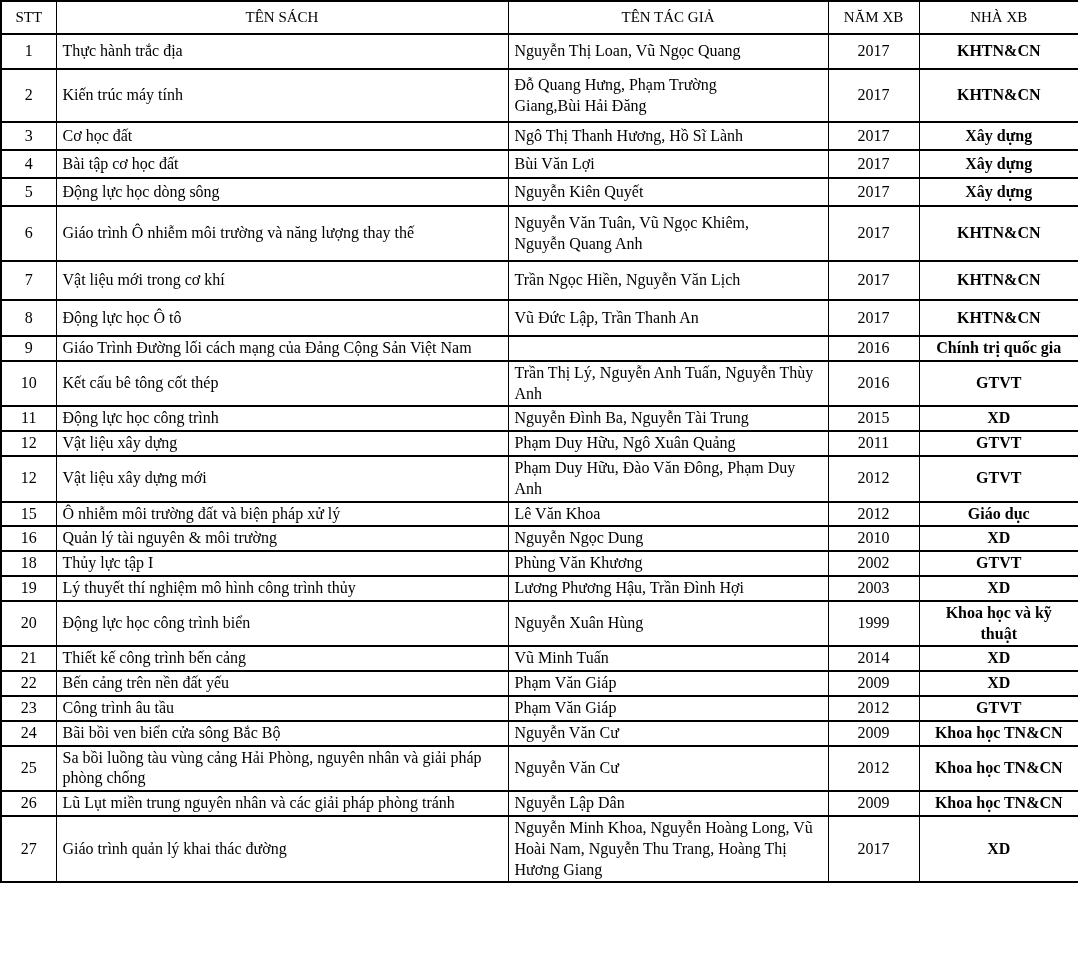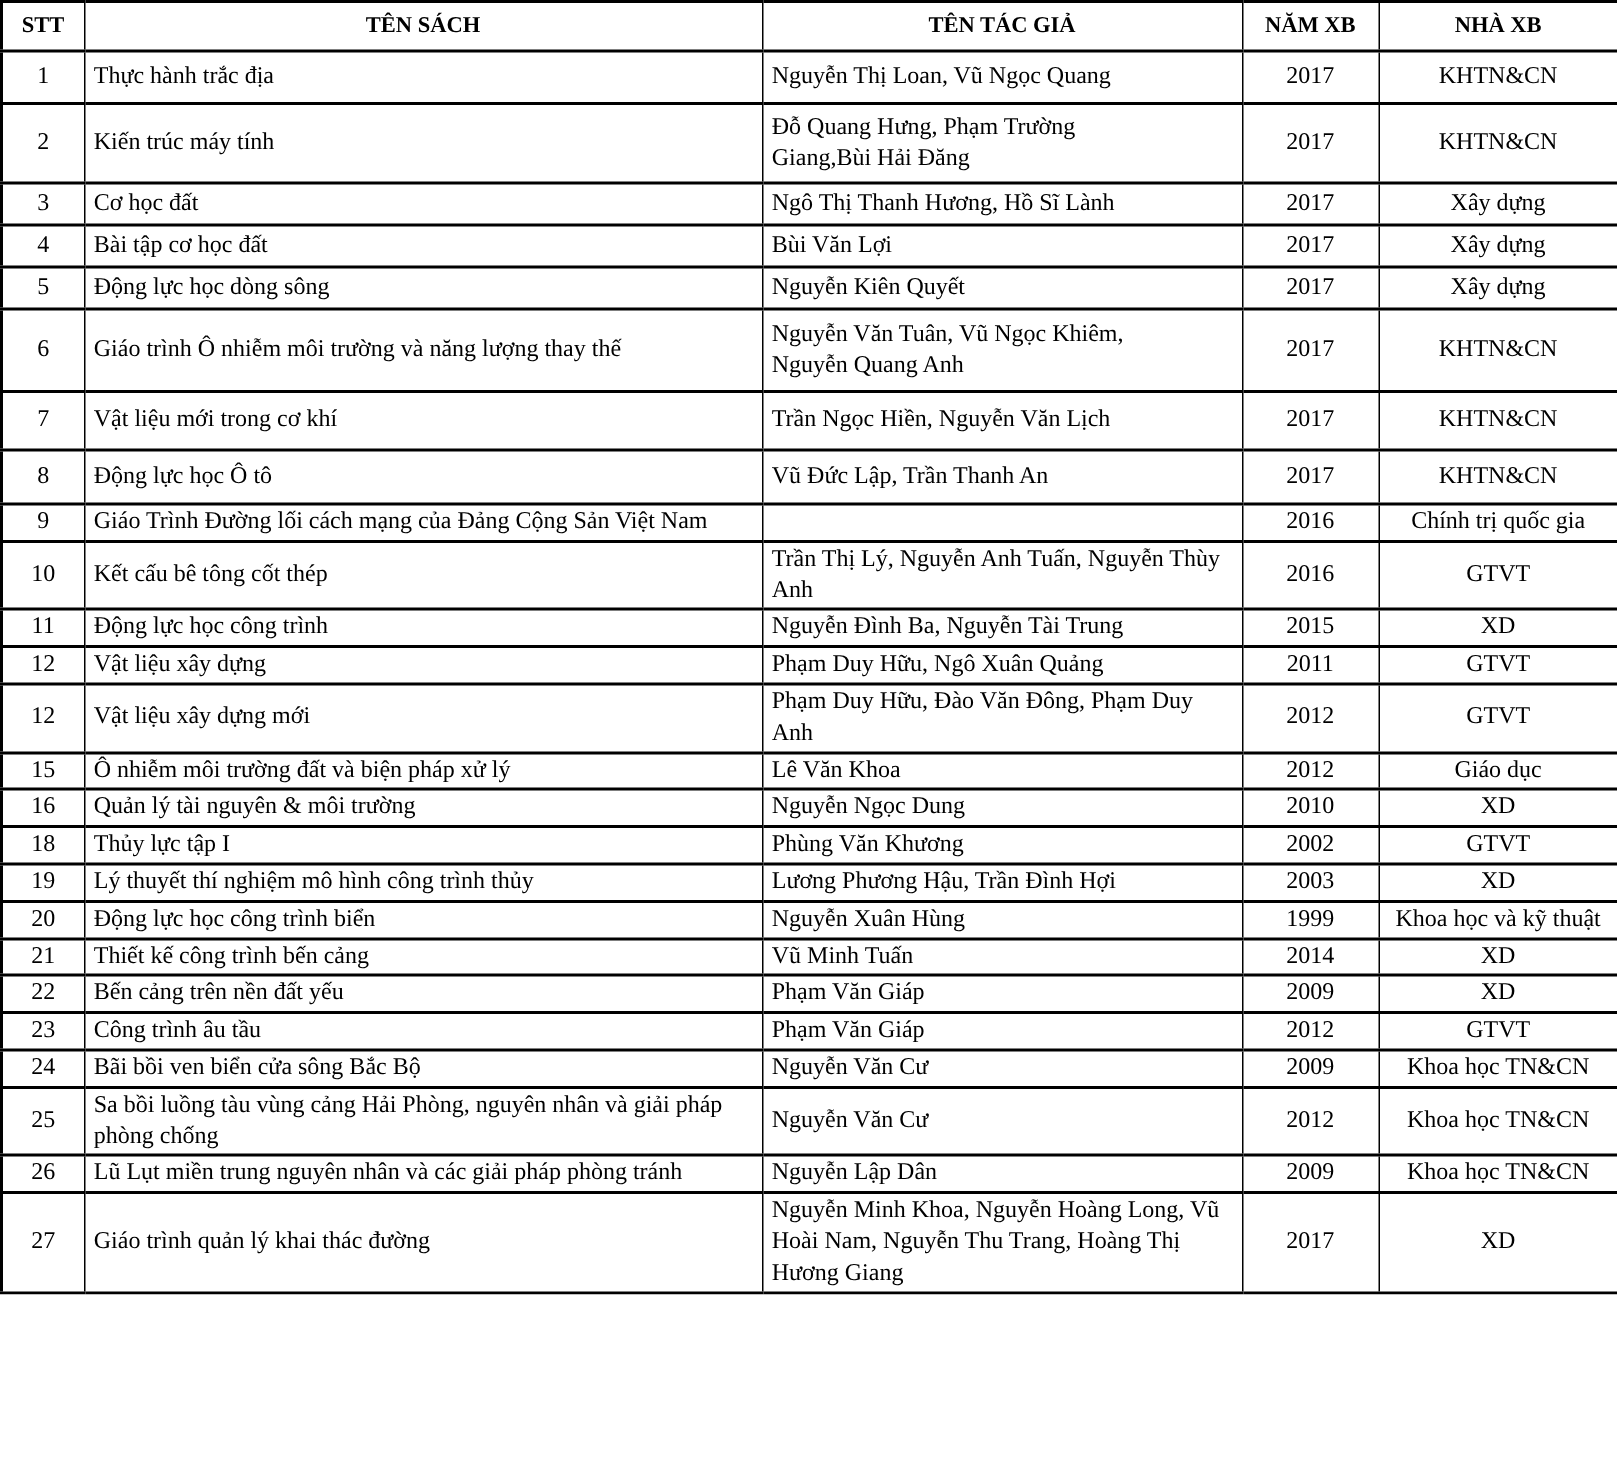--- a/index.html
+++ b/index.html
@@ -35,34 +35,34 @@
   table.books td {
     border: 1px solid #000;
     border-top: 2px solid #000;
     border-bottom: 2px solid #000;
     vertical-align: middle;
     box-sizing: border-box;
     overflow: hidden;
   }
   table.books th {
     font-size: 15px;
-    font-weight: bold;
+    font-weight: normal;
     text-align: center;
     padding: 2px 4px;
   }
   table.books td {
     font-size: 16px;
     line-height: 1.3;
     padding: 1px 6px;
   }
   td.c-stt   { text-align: center; padding: 1px 2px; }
   td.c-title { text-align: left; white-space: pre-line; }
   td.c-auth  { text-align: left; white-space: pre-line; }
   td.c-year  { text-align: center; padding: 1px 2px; }
-  td.c-pub   { text-align: center; padding: 1px 2px; white-space: pre-line; }
+  td.c-pub   { text-align: center; padding: 1px 2px; white-space: pre-line; font-weight: bold; }
 </style>
 </head>
 <body>
 
 <div class="sheet">
   <table class="books">
     <colgroup>
       <col style="width:55px">
         <col style="width:452px">
         <col style="width:320px">

